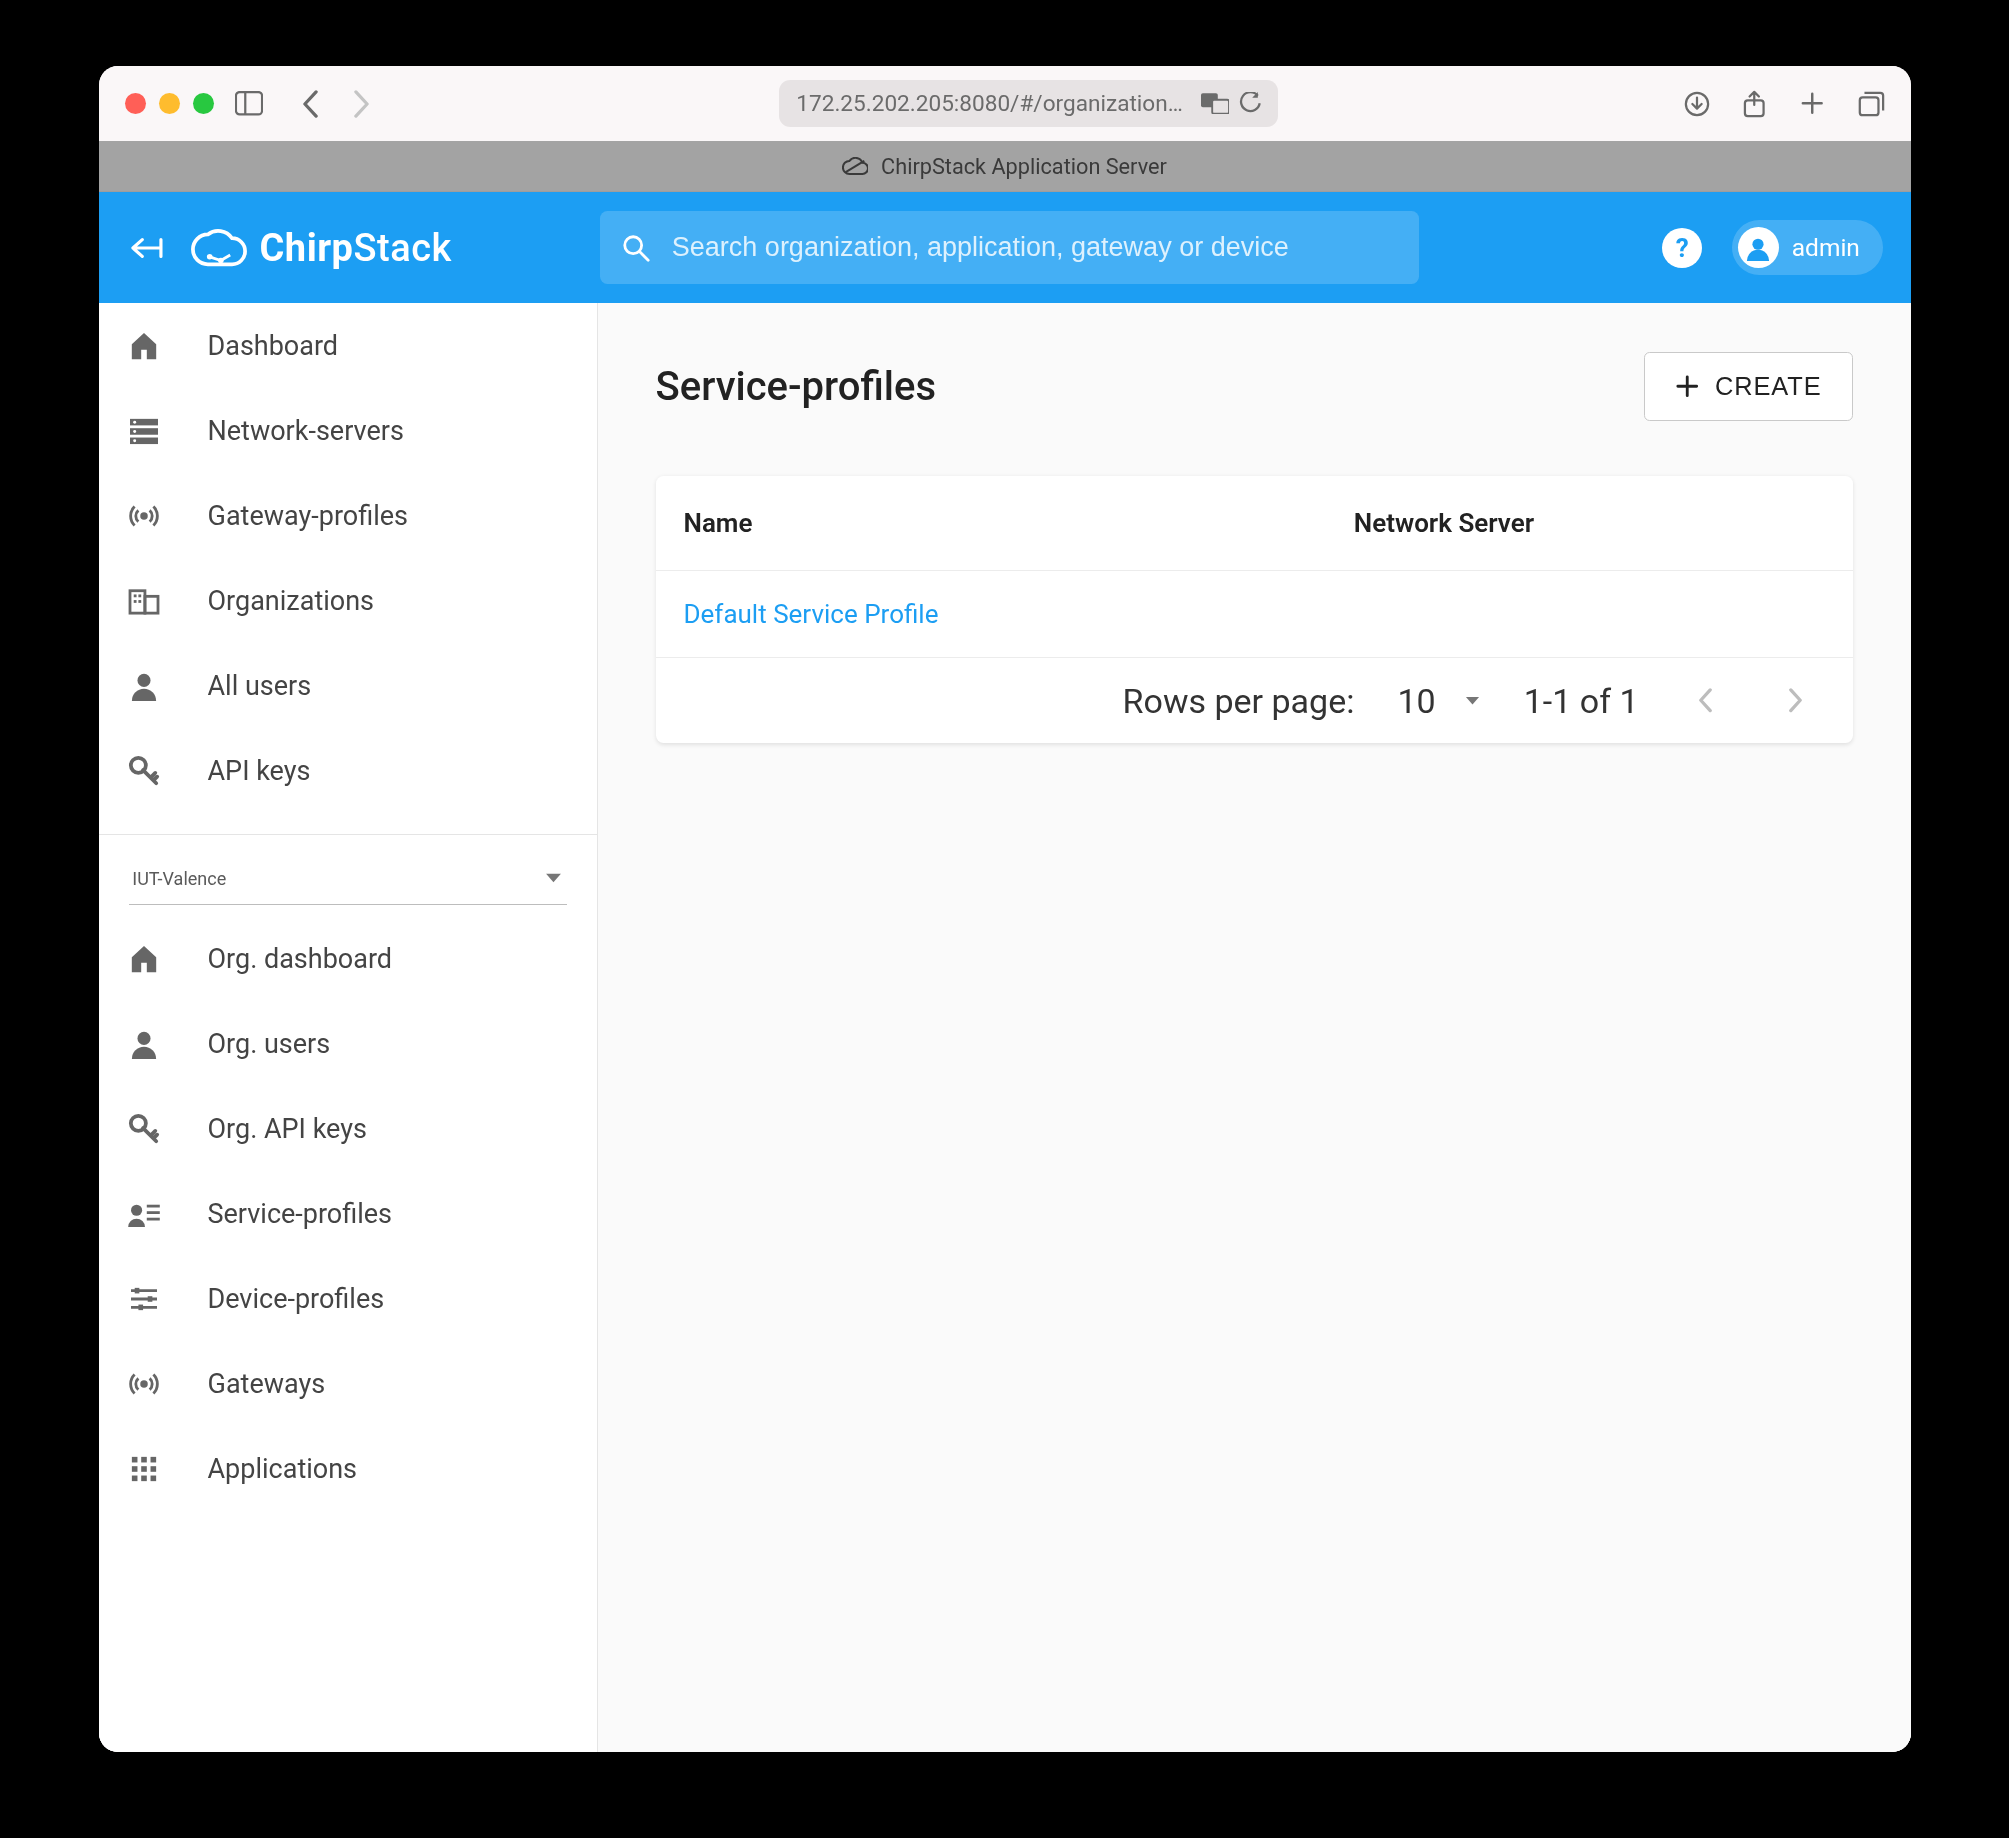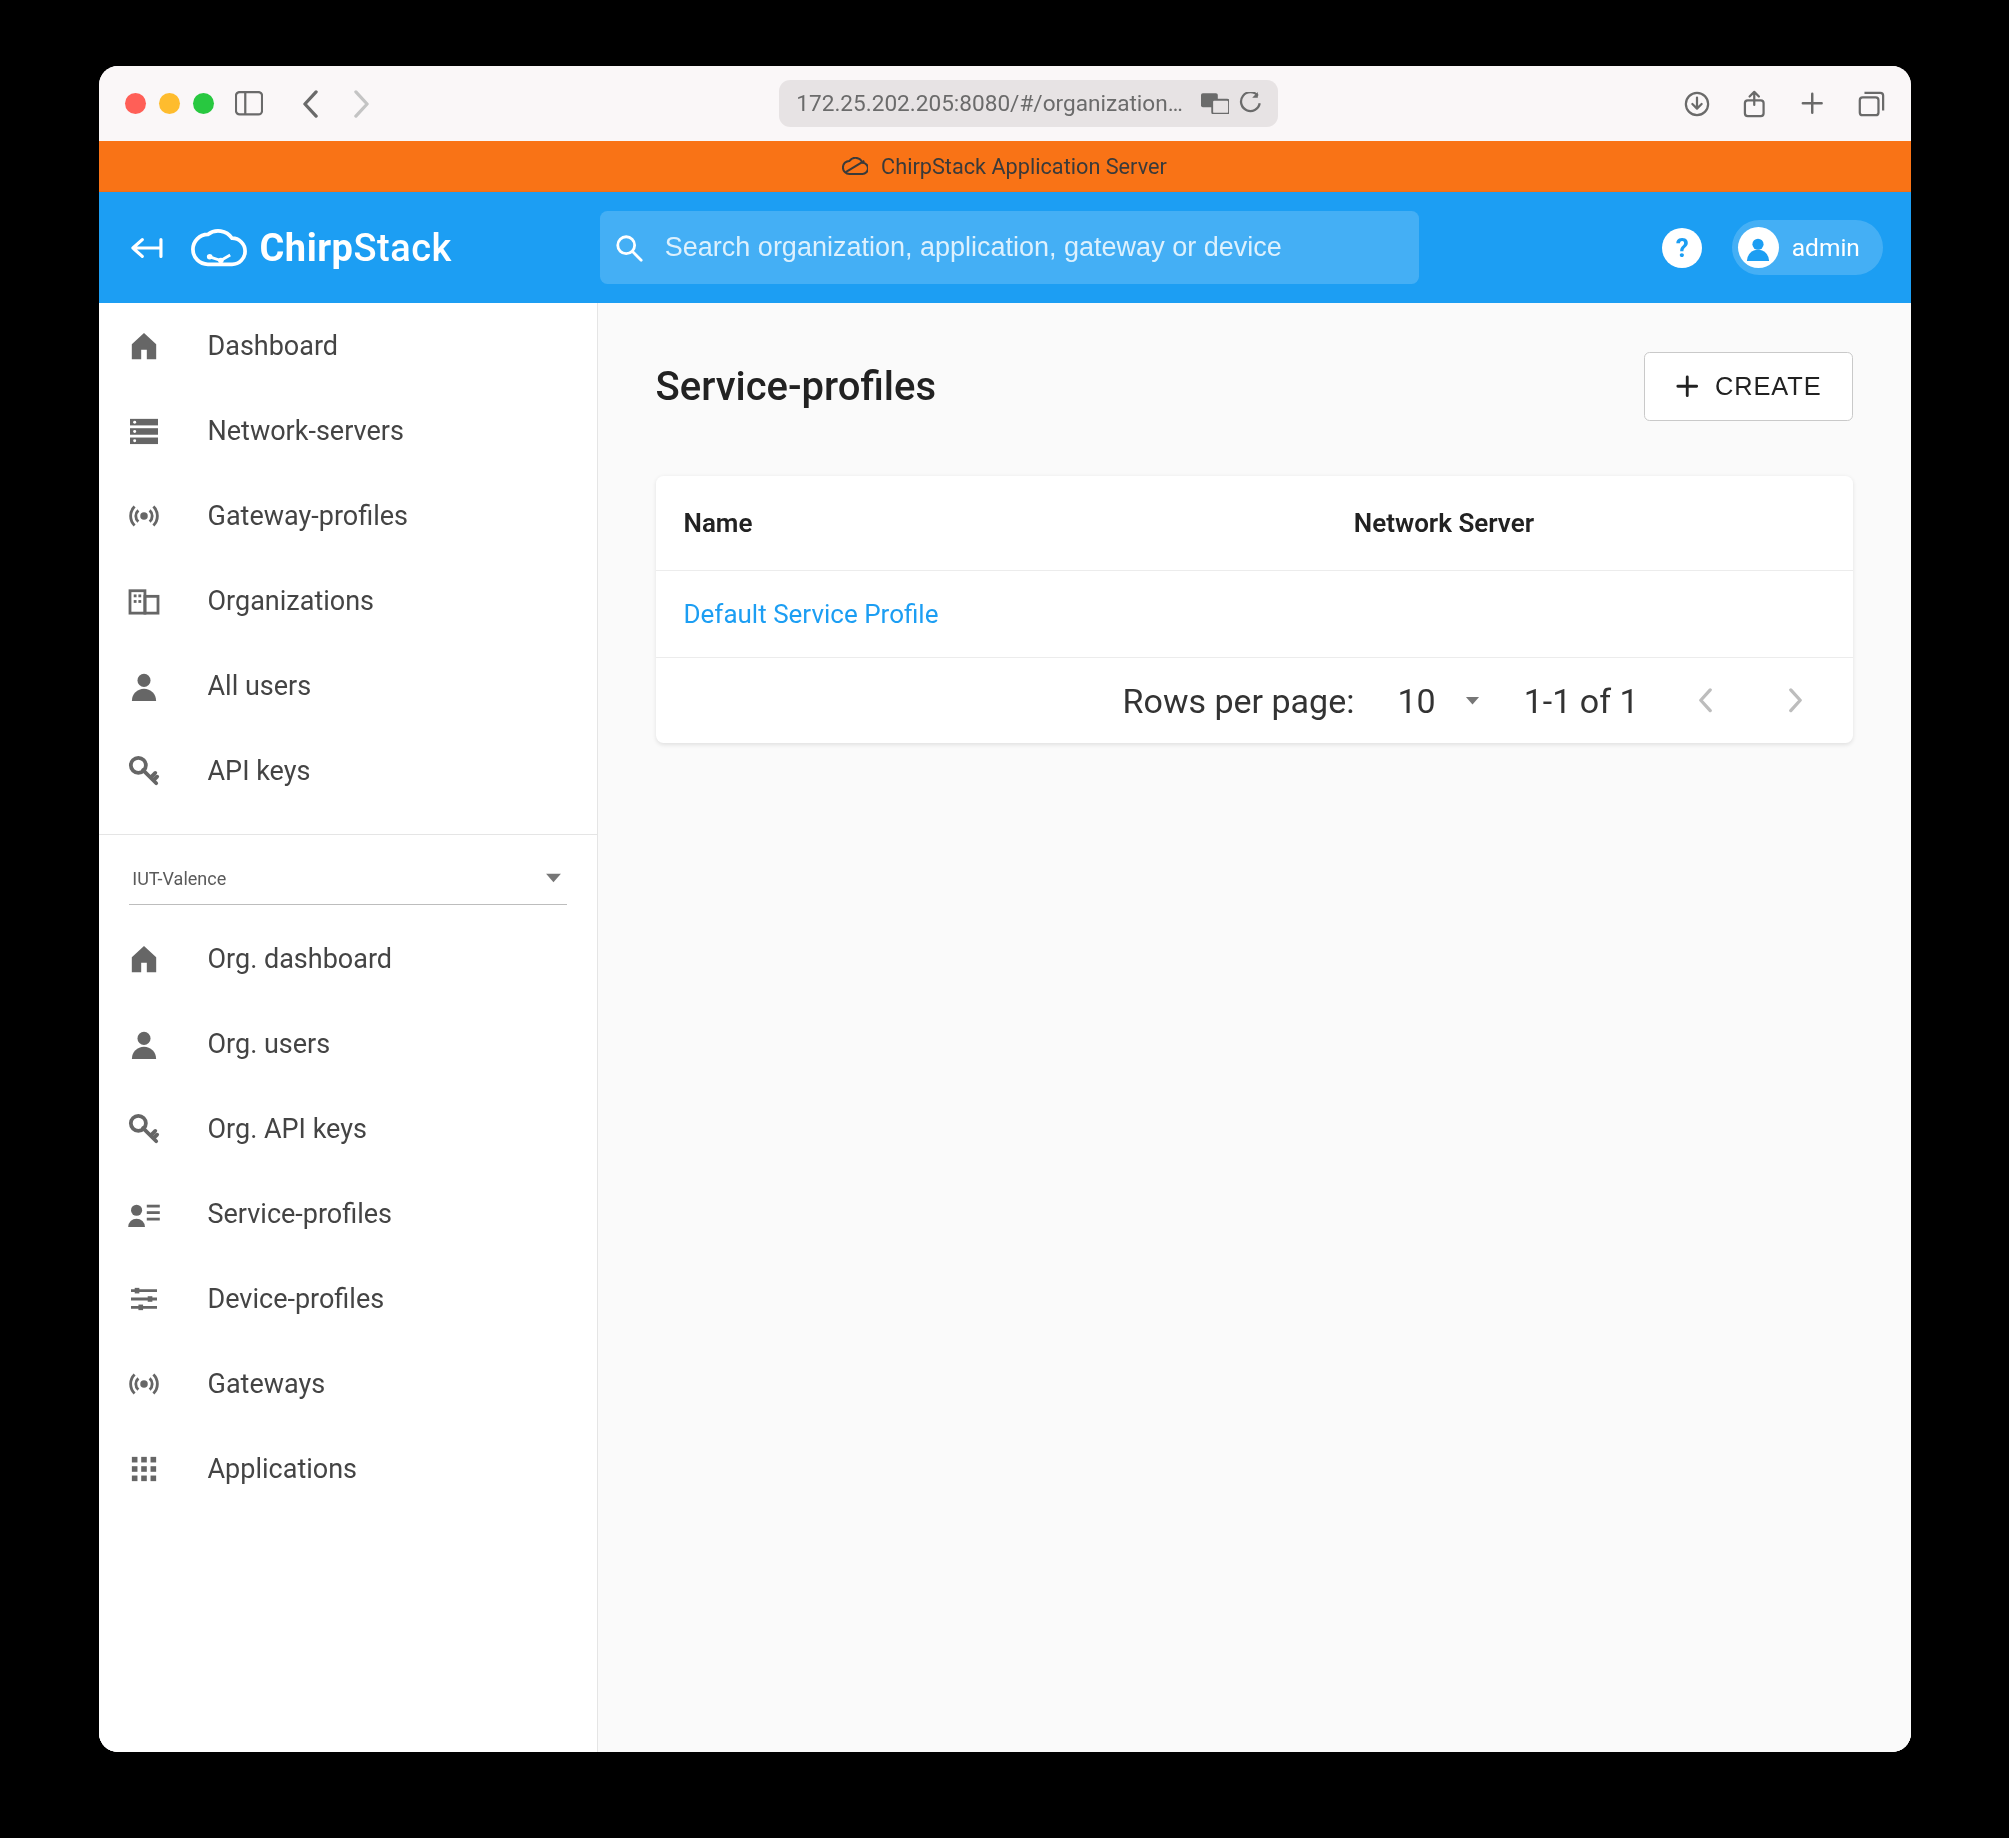--- a/index.html
+++ b/index.html
@@ -53,21 +53,21 @@
     gap: 9.4px;
     padding: 0 17px;
   }
   .urlbar .url-text { flex:1; text-align:center; overflow:hidden; text-overflow:ellipsis; white-space:nowrap; }
   .urlbar .tr-icon { color:#6b6b6b; display:flex; align-items:center;}
   .right-chrome { display:flex; gap: 30px; align-items:center; }
 
   
   .tab-title {
     height: 51px;
-    background:#f97316;
+    background:#a3a3a3;
     display:flex; align-items:center; justify-content:center;
     gap: 13px; color:#3a3a3a; font-size:21.7px;
     border-bottom: 0.9px solid rgba(0,0,0,0.03);
   }
 
   
   .app { flex:1; display:flex; flex-direction:column; background:#fff; min-height:0;}
   .app-header {
     height: 111px;
     background: #1c9ef3;
@@ -81,21 +81,21 @@
   .logo-text { font-size: 38px; font-weight: 500; letter-spacing: 0.5px; }
   .logo-text .bold { font-weight: 700; }
   .search-box {
     flex: 0 0 auto;
     width: 819px;
     margin-left: 122px;
     height: 73px;
     background: rgba(255,255,255,0.18);
     border-radius: 7.5px;
     display:flex; align-items:center;
-    padding: 0 14px; gap: 21px;
+    padding: 0 21px; gap: 21px;
   }
   .search-box input {
     flex:1; background:transparent; border:none; outline:none;
     color:#fff; font-size: 27px;
   }
   .search-box input::placeholder { color: rgba(255,255,255,0.82); }
   .header-right { margin-left:auto; display:flex; align-items:center; gap: 30px;}
   .help-circle {
     width: 40px; height: 40px; border-radius:50%; background:#fff; color:#1c9ef3;
     display:flex; align-items:center; justify-content:center; font-weight:700; font-size:26px;

